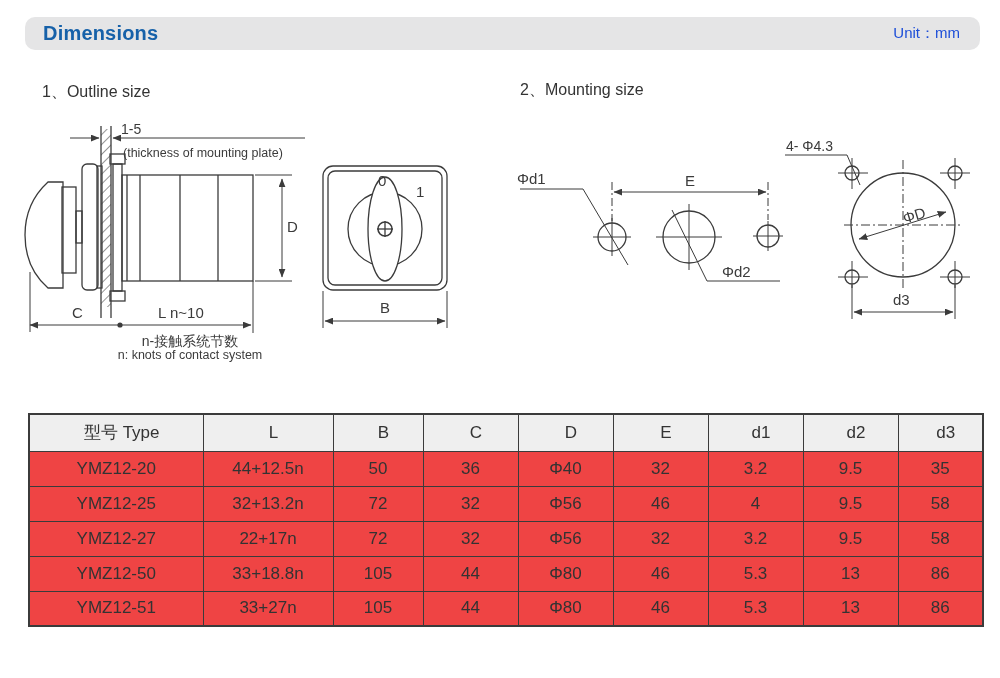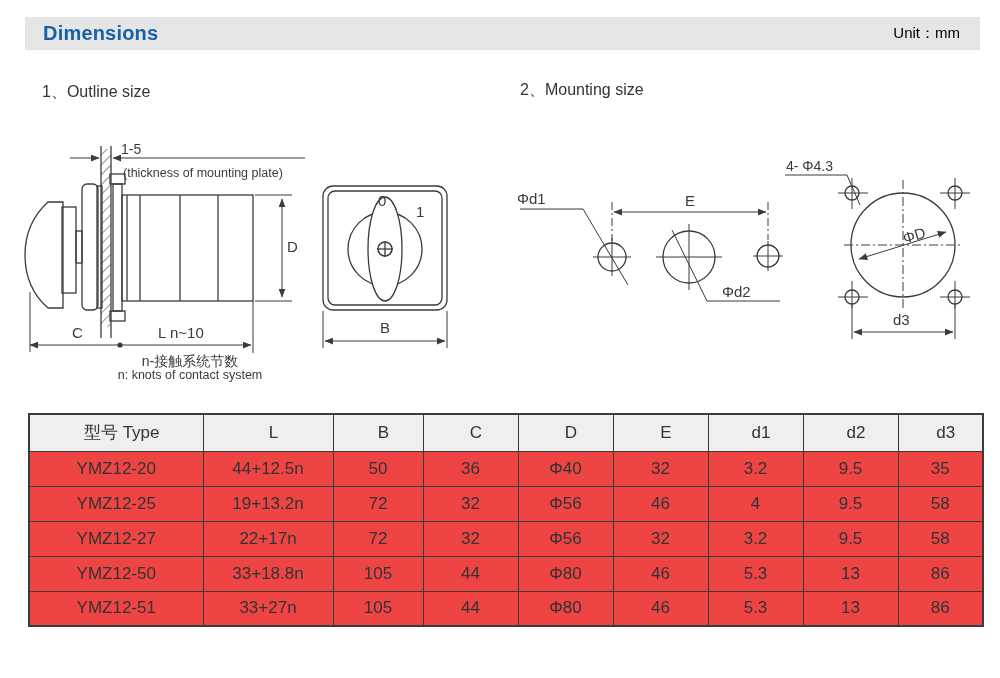--- a/index.html
+++ b/index.html
@@ -7,29 +7,30 @@
   body { font-family: "Liberation Sans", sans-serif; color: #3b3b3b; }
   #page {
     position: relative; width: 1000px; height: 678px;
     background: #fff; overflow: hidden;
   }
   
   .header-bar {
     position: absolute; left: 25px; top: 17px; width: 955px; height: 33px;
     background: #e5e5e6; display: flex; align-items: center; justify-content: space-between;
     padding: 0 20px 0 18px;
+    border-radius: 10px;
   }
   .header-title { font-size: 20px; font-weight: bold; color: #1661a9; letter-spacing: 0.2px; }
-  .header-unit  { font-size: 15px; color: #000000; }
+  .header-unit  { font-size: 15px; color: #1d4ed8; }
   
   .section-title { position: absolute; font-size: 16px; color: #333; }
   #sec-outline  { left: 42px;  top: 82px; }
   #sec-mounting { left: 520px; top: 80px; }
   
-  #drawings { position: absolute; left: 0; top: 128px; width: 1000px; height: 290px; }
+  #drawings { position: absolute; left: 0; top: 108px; width: 1000px; height: 290px; }
   svg text { font-family: "Liberation Sans", sans-serif; fill: #3b3b3b; }
   
   #spec-table-wrap { position: absolute; left: 28px; top: 413px; }
   table { border-collapse: collapse; table-layout: fixed; width: 954px; background: #fff; }
   table, th, td { border: 1px solid #3b3b3b; }
   table { border-width: 2px; }
   th {
     height: 37px; background: #efefef; font-weight: normal;
     font-size: 17px; color: #333; text-align: center; vertical-align: middle; padding-left: 11px;
   }
@@ -221,21 +222,21 @@
             <td>50</td>
             <td>36</td>
             <td>Φ40</td>
             <td>32</td>
             <td>3.2</td>
             <td>9.5</td>
             <td>35</td>
           </tr>
           <tr>
             <td>YMZ12-25</td>
-            <td>19+13.2n</td>
+            <td>32+13.2n</td>
             <td>72</td>
             <td>32</td>
             <td>Φ56</td>
             <td>46</td>
             <td>4</td>
             <td>9.5</td>
             <td>58</td>
           </tr>
           <tr>
             <td>YMZ12-27</td>

